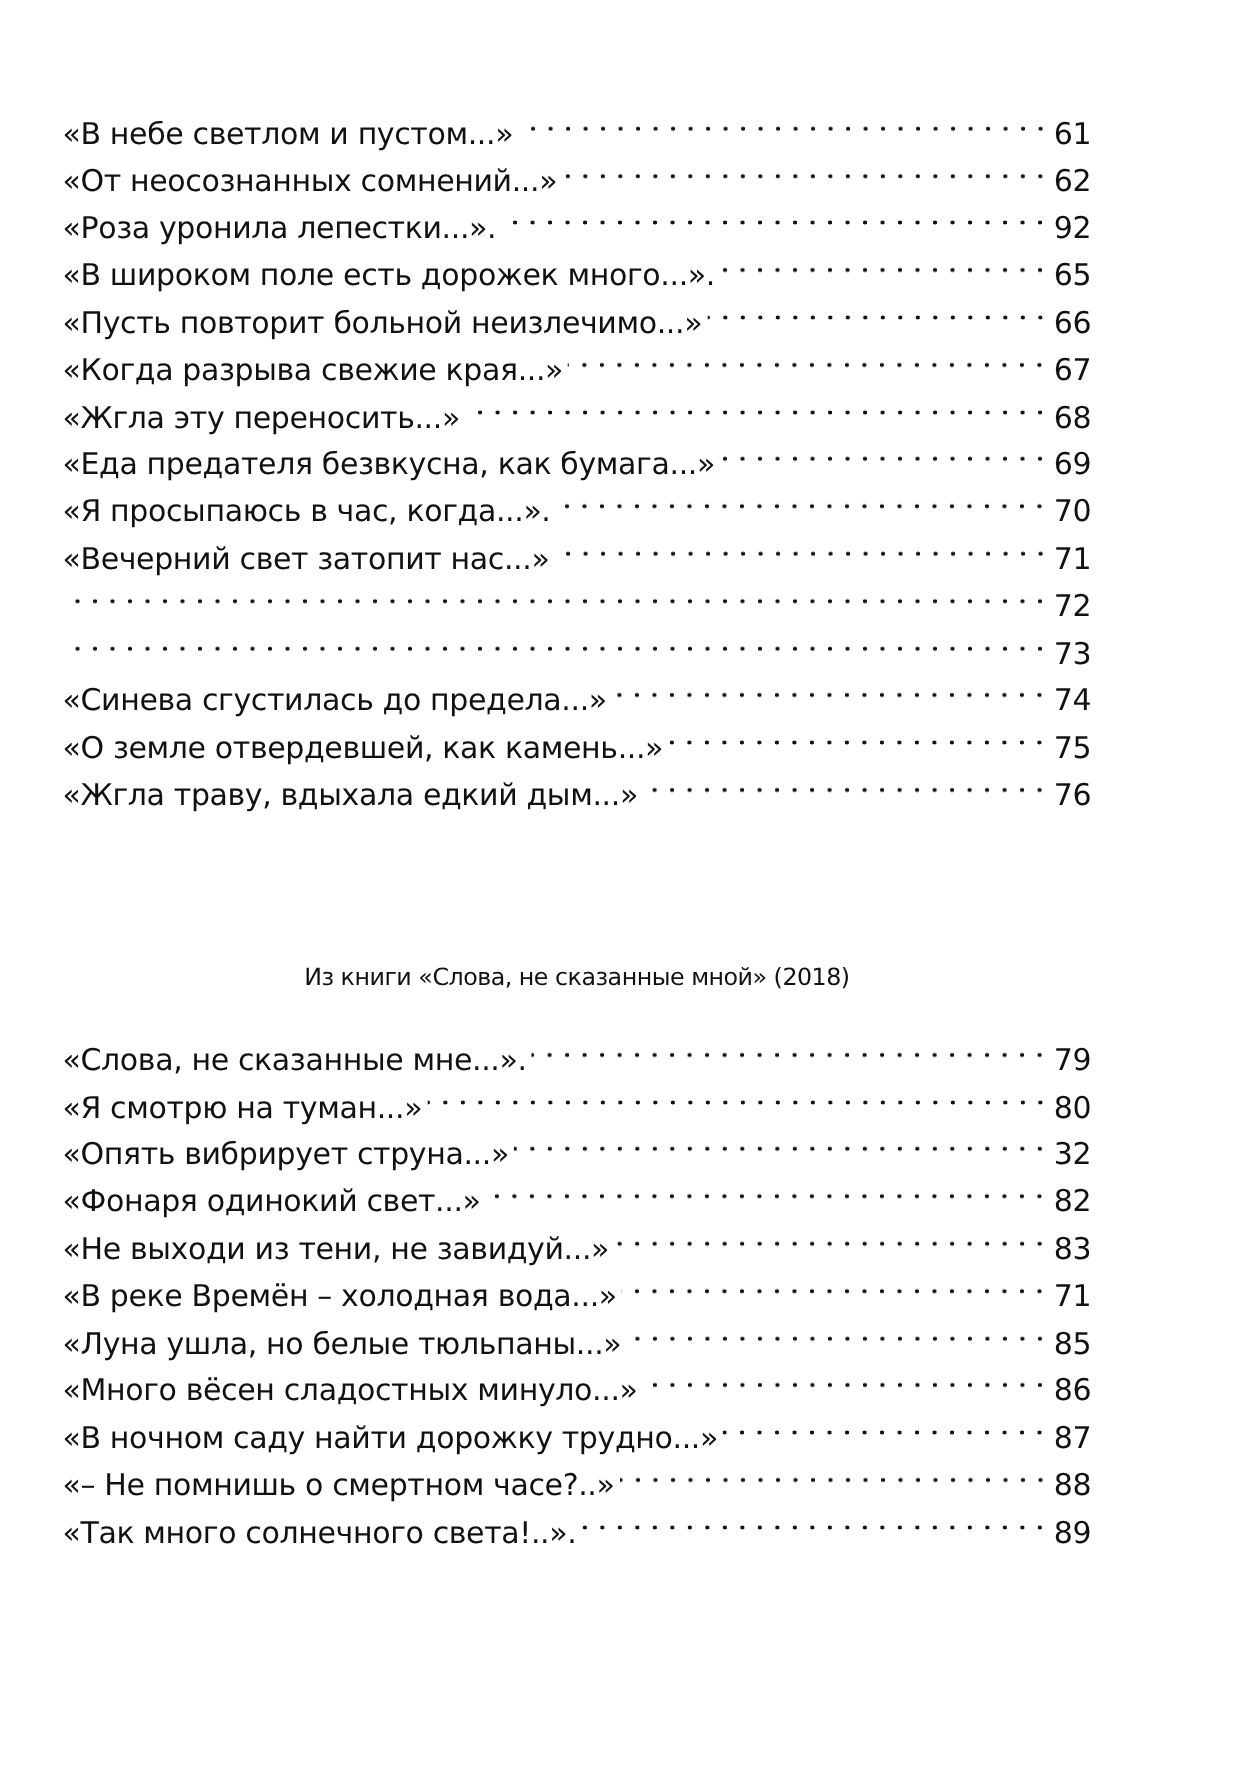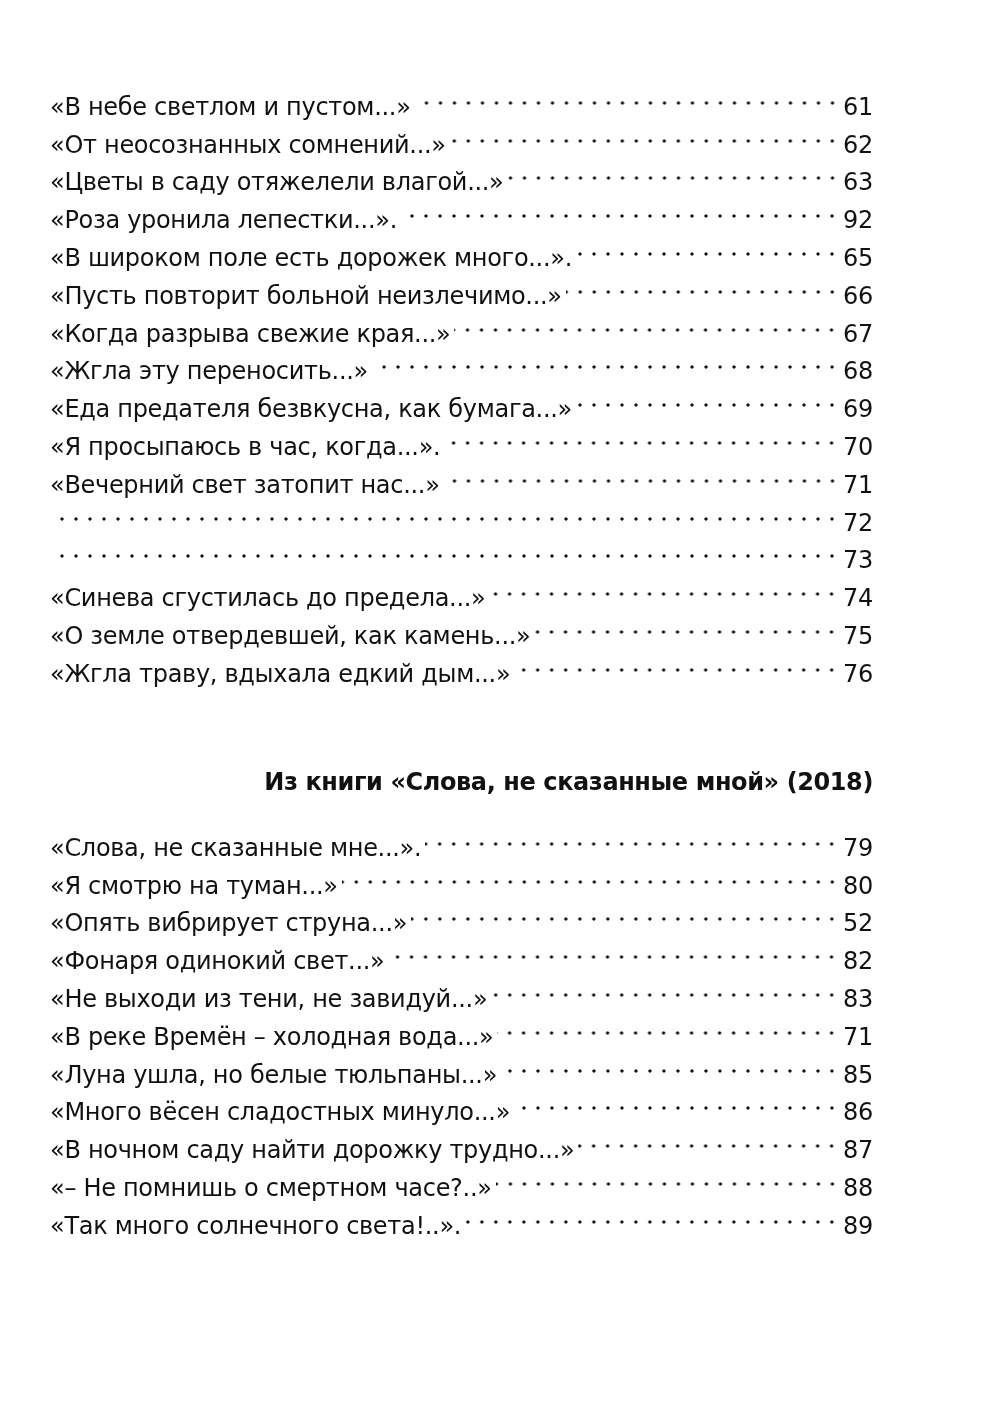--- a/index.html
+++ b/index.html
@@ -63,23 +63,23 @@
       flex: 0 0 auto;
       padding-left: 2px;
       text-align: right;
       min-width: 32px;
     }
     .section-heading {
       position: absolute;
       left: 0;
       top: 762px;
       width: 823px;
-      text-align: right;
-      font-size: 24px;
-      font-weight: bold;
+      text-align: center;
+      font-size: 19px;
+      font-weight: normal;
       line-height: 40px;
       letter-spacing: -0.4px;
       white-space: nowrap;
     }
   </style>
 </head>
 <body>
 
 <div class="page">
 
@@ -88,25 +88,20 @@
         <span class="toc-title">«В небе светлом и пустом...»</span>
         <span class="toc-leader"></span>
         <span class="toc-page">61</span>
       </div>
     <div class="toc-row">
         <span class="toc-title">«От неосознанных сомнений...»</span>
         <span class="toc-leader"></span>
         <span class="toc-page">62</span>
       </div>
     <div class="toc-row">
-        <span class="toc-title">«Цветы в саду отяжелели влагой...»</span>
-        <span class="toc-leader"></span>
-        <span class="toc-page">63</span>
-      </div>
-    <div class="toc-row">
         <span class="toc-title">«Роза уронила лепестки...».</span>
         <span class="toc-leader"></span>
         <span class="toc-page">92</span>
       </div>
     <div class="toc-row">
         <span class="toc-title">«В широком поле есть дорожек много...».</span>
         <span class="toc-leader"></span>
         <span class="toc-page">65</span>
       </div>
     <div class="toc-row">
@@ -173,21 +168,21 @@
         <span class="toc-page">79</span>
       </div>
     <div class="toc-row">
         <span class="toc-title">«Я смотрю на туман...»</span>
         <span class="toc-leader"></span>
         <span class="toc-page">80</span>
       </div>
     <div class="toc-row">
         <span class="toc-title">«Опять вибрирует струна...»</span>
         <span class="toc-leader"></span>
-        <span class="toc-page">52</span>
+        <span class="toc-page">32</span>
       </div>
     <div class="toc-row">
         <span class="toc-title">«Фонаря одинокий свет...»</span>
         <span class="toc-leader"></span>
         <span class="toc-page">82</span>
       </div>
     <div class="toc-row">
         <span class="toc-title">«Не выходи из тени, не завидуй...»</span>
         <span class="toc-leader"></span>
         <span class="toc-page">83</span>

